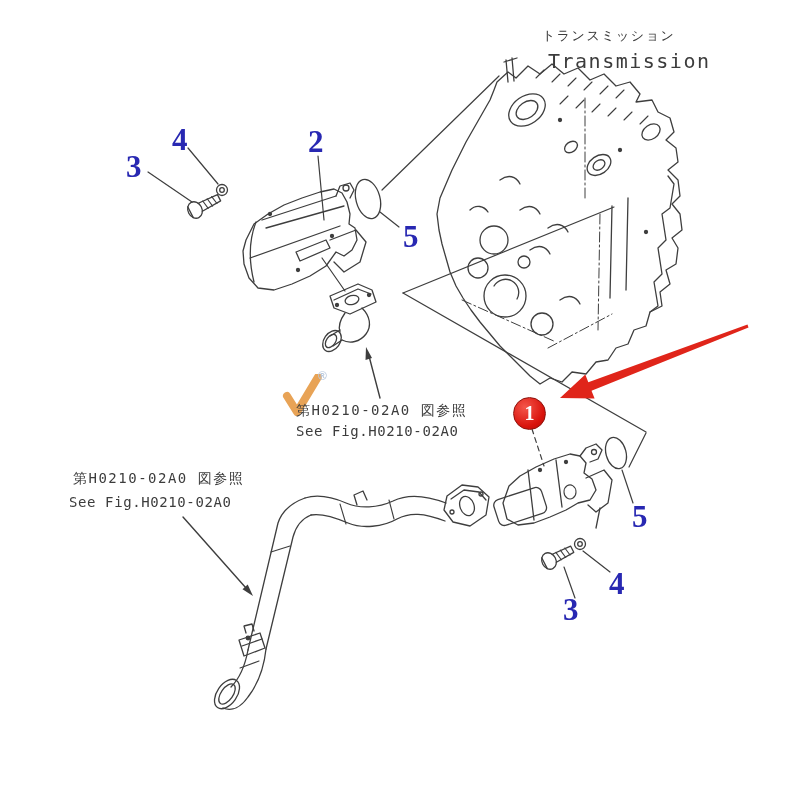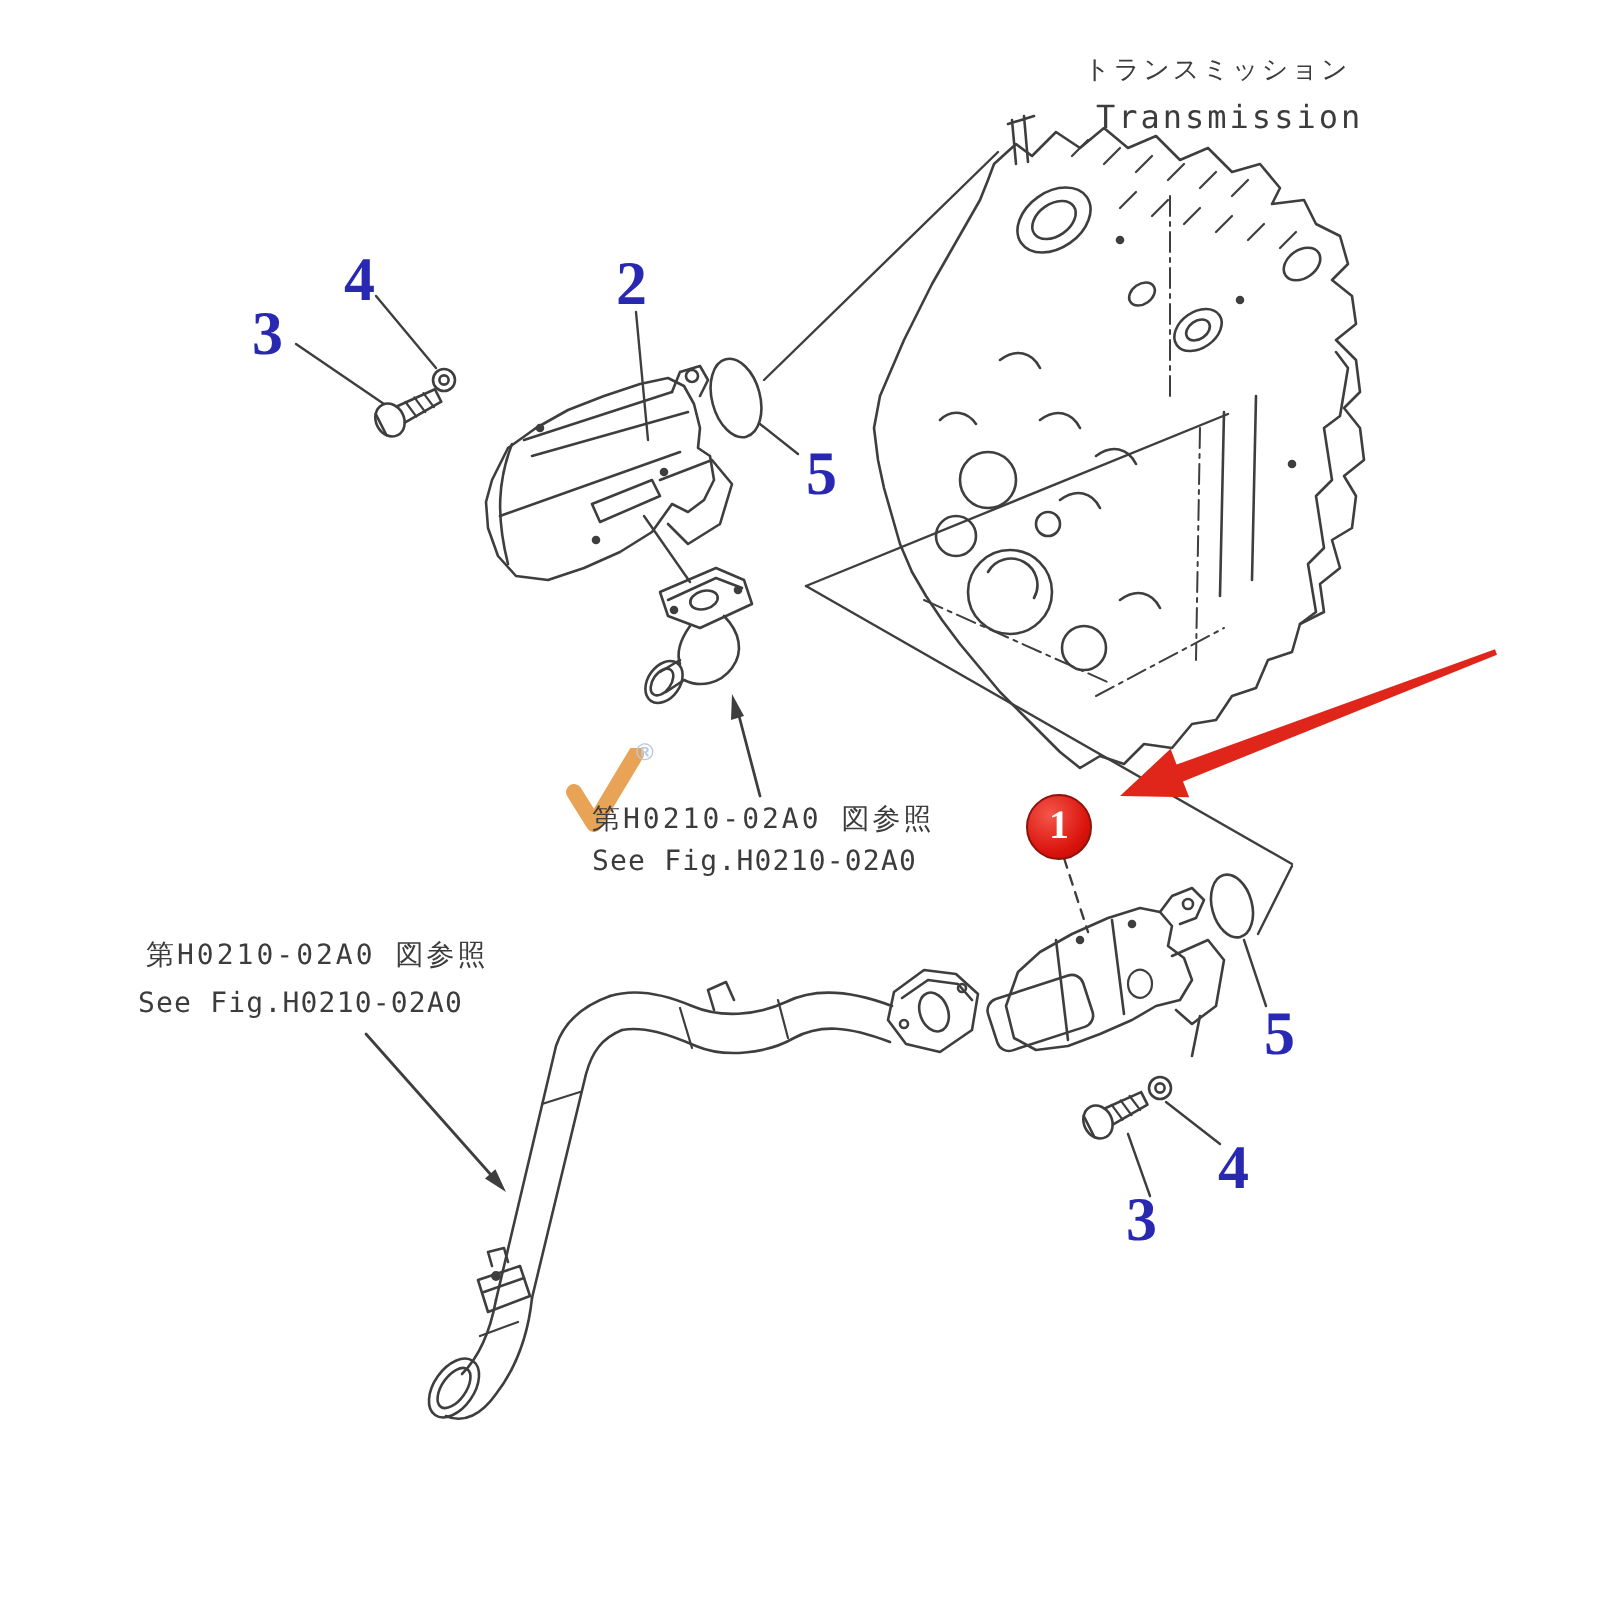--- a/index.html
+++ b/index.html
@@ -194,21 +194,21 @@
 
     <g>
       <path d="M183,517 L246,588" stroke-width="1.4"></path>
       <polygon points="253,596 247.7,584.6 242.5,589.2" fill="#3e3e3e" stroke="none"></polygon>
     </g>
 
     <polygon points="747.5,324.6 588.3,382.3 585.3,374.4 560,398 594.6,398.6 591.5,390.7 748.5,327.4" fill="#e0251a" stroke="none"></polygon>
   </svg>
 
   <div class="tech jp" style="left:542px;top:29px;font-size:13px;">トランスミッション</div>
-  <div class="tech" style="left:548px;top:51px;font-size:16px;letter-spacing:1.5px;">Transmission</div>
+  <div class="tech" style="left:548px;top:51px;font-size:20px;letter-spacing:1.5px;">Transmission</div>
 
   <div class="tech jp" style="left:296px;top:403px;font-size:14px;">第H0210-02A0 図参照</div>
   <div class="tech" style="left:296px;top:424px;font-size:14px;letter-spacing:0.6px;">See Fig.H0210-02A0</div>
 
   <div class="tech jp" style="left:73px;top:471px;font-size:14px;">第H0210-02A0 図参照</div>
   <div class="tech" style="left:69px;top:495px;font-size:14px;letter-spacing:0.6px;">See Fig.H0210-02A0</div>
 
   <div class="callout" style="left:126px;top:151px;">3</div>
   <div class="callout" style="left:172px;top:124px;">4</div>
   <div class="callout" style="left:308px;top:126px;">2</div>

